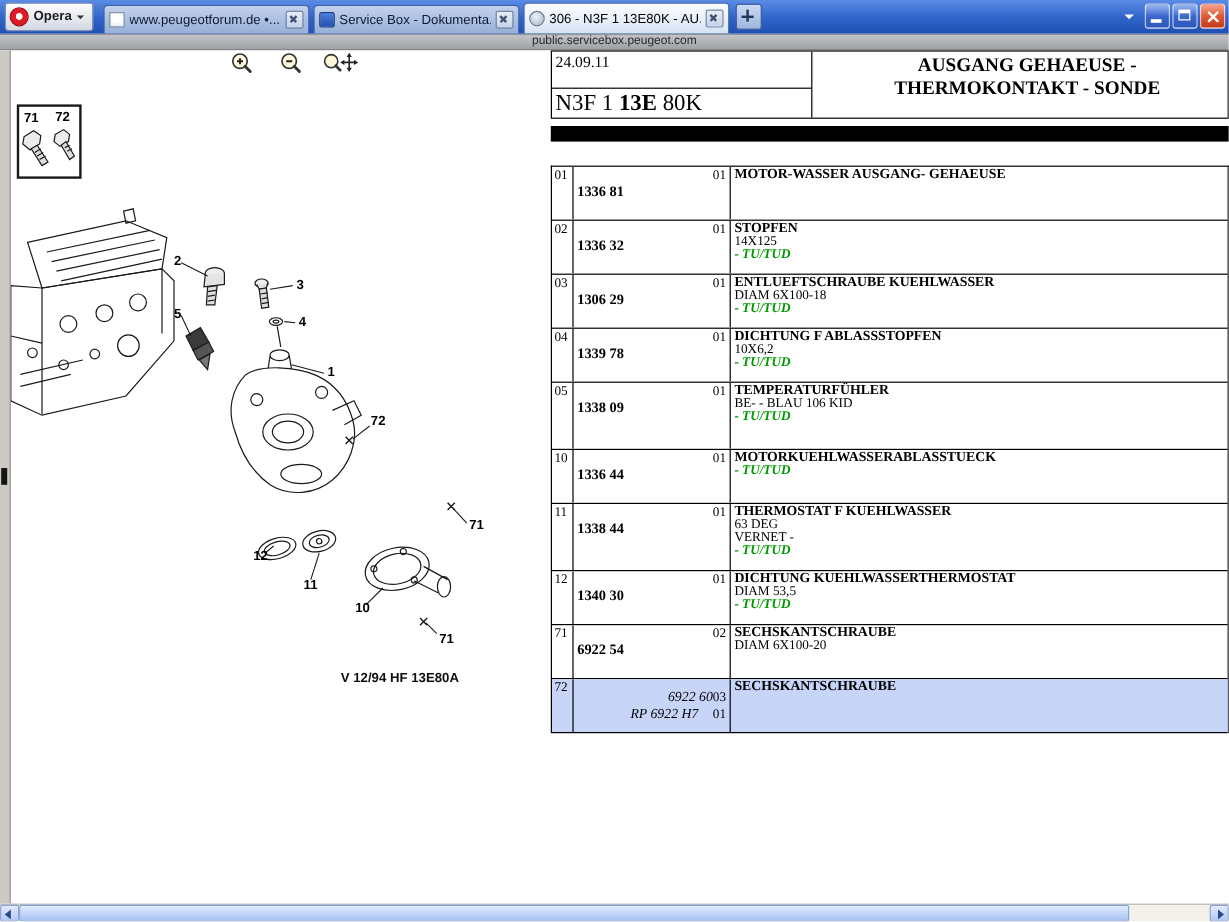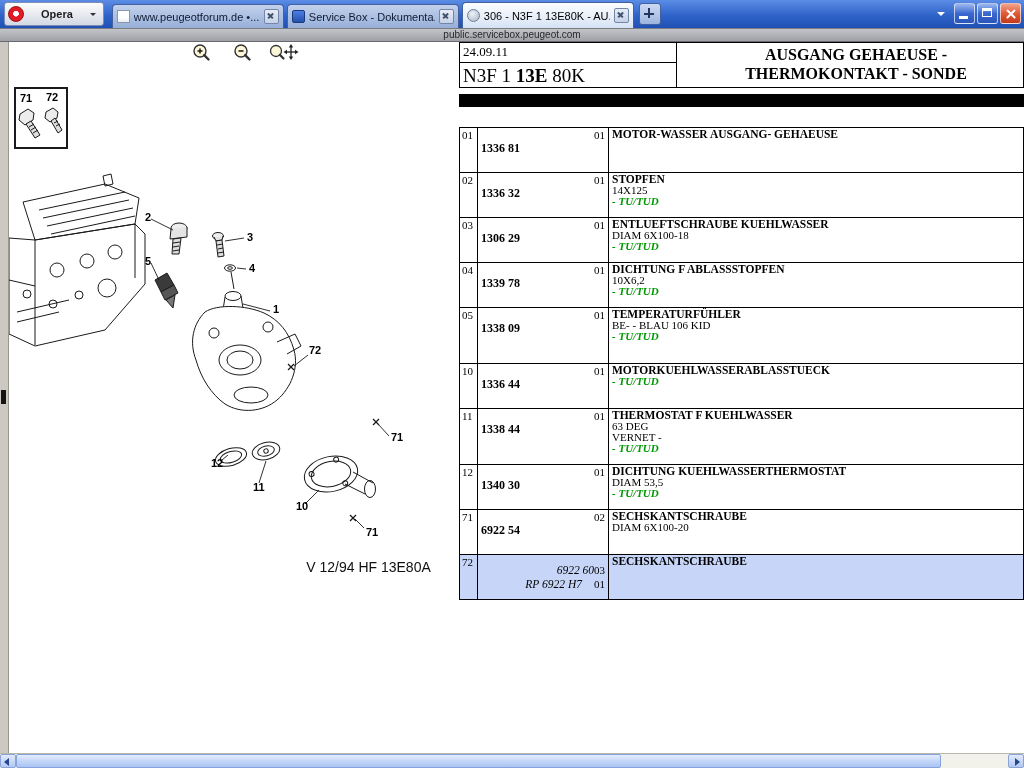--- a/index.html
+++ b/index.html
@@ -1,20 +1,20 @@
 <!DOCTYPE html>
 <html><head>
 <meta charset="utf-8">
 <style>
   html,body{margin:0;padding:0;}
   body{width:1024px;height:768px;overflow:hidden;background:#fff;font-family:"Liberation Sans",sans-serif;position:relative;}
 
   
   .titlebar{height:28px;background:linear-gradient(180deg,#5b8ce5 0%,#2f63c8 55%,#1f50b4 100%);display:flex;align-items:flex-end;padding:0 2px;position:relative;}
-  .opera-btn{height:22px;align-self:center;display:flex;align-items:center;gap:17px;background:linear-gradient(#fdfdfd,#d3d8e4);border:1px solid #7d8db4;border-radius:3px;padding:0 7px 0 3px;margin:0 8px 0 2px;cursor:default;}
+  .opera-btn{height:22px;align-self:center;display:flex;align-items:center;gap:4px;background:linear-gradient(#fdfdfd,#d3d8e4);border:1px solid #7d8db4;border-radius:3px;padding:0 7px 0 3px;margin:0 8px 0 2px;cursor:default;}
   .opera-logo{width:14px;height:14px;border-radius:50%;background:radial-gradient(circle at 50% 48%,#fff 0 26%,#e01b24 30% 100%);border:1px solid #9c1016;}
   .opera-label{font-size:11px;font-weight:bold;color:#1c1c1c;}
   .opera-caret{width:0;height:0;border:3px solid transparent;border-top-color:#333;margin-top:3px;}
   .tab-strip{display:flex;align-items:flex-end;}
   .tab{width:162px;height:23px;display:flex;align-items:center;gap:4px;padding:0 4px;background:linear-gradient(#c2d1ec,#97afd8);border:1px solid #43619f;border-bottom:none;border-radius:4px 4px 0 0;margin-right:3px;font-size:11px;color:#101b33;overflow:hidden;}
   .tab.active{background:linear-gradient(#fbfdff 0%,#e7eef9 60%,#d4e2f4 100%);height:25px;color:#000;}
   .tab-label{flex:1;white-space:nowrap;overflow:hidden;}
   .fav{width:13px;height:13px;flex:none;box-sizing:border-box;}
   .fav.page-icon{background:linear-gradient(#fff 60%,#e7ecf6);border:1px solid #8d96a8;}
   .fav.servicebox-icon{background:linear-gradient(#4d7fe0,#2550ae);border:1px solid #173a80;border-radius:2px;}
@@ -40,24 +40,24 @@
   .addressbar{height:14px;background:linear-gradient(#c3c4c8,#9fa1a7);border-top:1px solid #7a7c82;border-bottom:1px solid #686a70;text-align:center;font-size:10px;line-height:12px;color:#26282d;box-sizing:border-box;}
 
   
   .content{height:711px;display:flex;background:#fff;position:relative;}
   .gutter{width:8px;background:#ccc9c2;border-right:1px solid #9a968e;position:relative;flex:none;}
   .gutter-mark{position:absolute;left:1px;top:348px;width:5px;height:14px;background:#141414;}
 
   .diagram-pane{width:450px;position:relative;flex:none;}
   .zoom-toolbar{position:absolute;left:178px;top:1px;display:flex;gap:11px;z-index:2;}
   .zoombtn{width:30px;height:20px;background:transparent;border:none;padding:0;}
-  .caption{position:absolute;left:275px;top:517px;width:169px;text-align:center;font-size:14px;font-weight:normal;color:#101010;}
+  .caption{position:absolute;left:275px;top:517px;width:169px;text-align:left;font-size:11px;font-weight:bold;color:#101010;}
 
   .table-pane{flex:1;font-family:"Liberation Serif",serif;color:#000;position:relative;}
-  .tp-header{display:flex;border:1px solid #000;height:46px;box-sizing:border-box;gap:12px;}
+  .tp-header{display:flex;border:1px solid #000;height:57px;box-sizing:border-box;gap:12px;}
   .tph-left{width:217px;flex:none;border-right:1px solid #000;box-sizing:border-box;display:flex;flex-direction:column;}
   .tph-date{font-size:13px;padding:1px 3px 0;border-bottom:1px solid #000;flex:1;}
   .tph-model{font-size:19px;padding:2px 3px 0;font-family:Liberation Serif, serif;}
   .tph-model .mbold{font-weight:bold;}
   .tph-title{flex:1;text-align:center;font-weight:bold;font-size:16px;line-height:19px;padding:2px 14px 0;}
   .black-bar{height:13px;background:#000;margin-top:6px;}
   .rows{margin-top:20px;border:1px solid #000;border-bottom:none;}
   .prow{display:flex;border-bottom:1px solid #000;font-size:11px;overflow:hidden;box-sizing:border-box;}
   .prow.hl{background:#c7d6f8;}
   .c-ref{width:18px;flex:none;border-right:1px solid #000;box-sizing:border-box;padding:1px 0 0 2px;}

